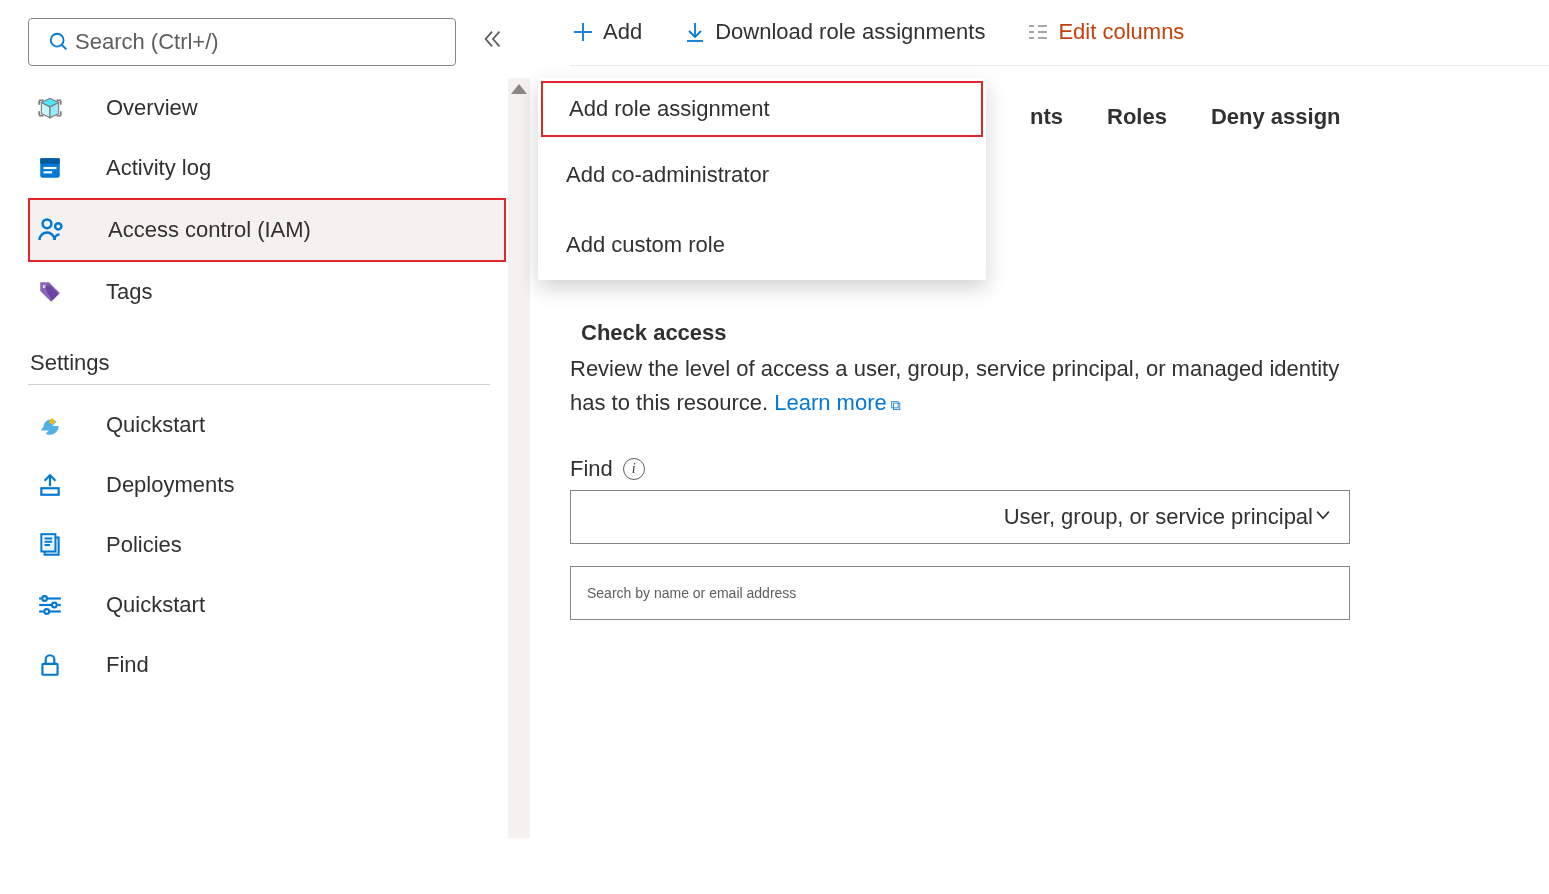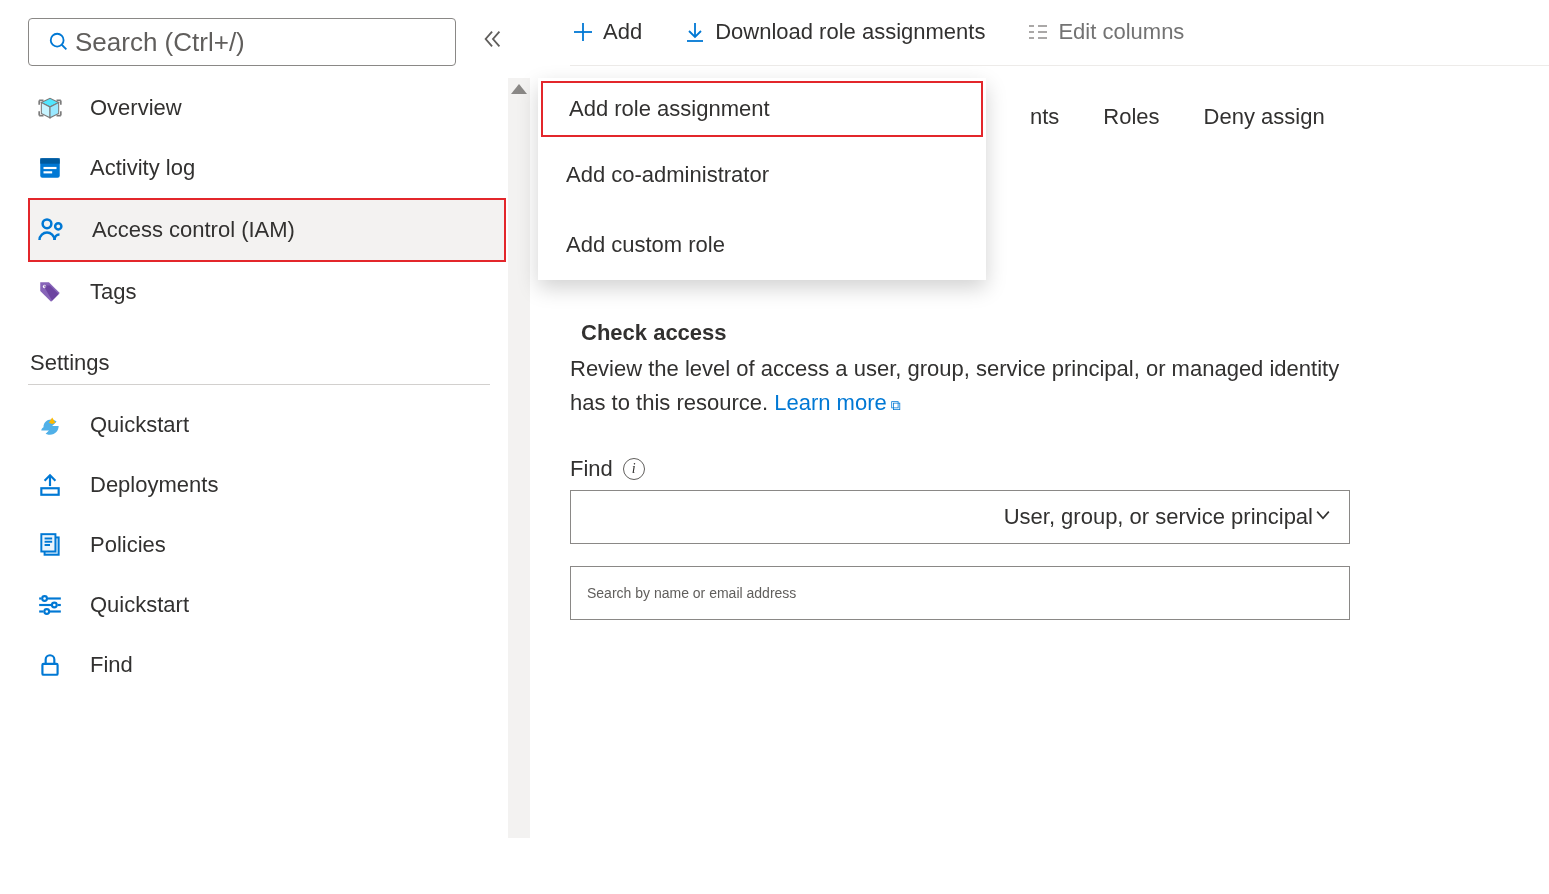--- a/index.html
+++ b/index.html
@@ -25,21 +25,21 @@
       border: 1px solid #8a8886;
       border-radius: 4px;
       height: 48px;
       padding: 0 14px;
       background: #fff;
       max-width: 462px;
     }
     .search-box input {
       border: none;
       outline: none;
-      font-size: 26px;
+      font-size: 22px;
       flex: 1;
       color: #605e5c;
       background: transparent;
     }
     .search-box input::placeholder { color: #605e5c; }
     .collapse-btn { font-size: 22px; color: #605e5c; cursor: pointer; padding: 6px; }
     .nav { position: relative; }
     .nav-scroll-track {
       position: absolute;
       right: 0;
@@ -51,21 +51,21 @@
     .nav-scroll-thumb-up {
       width: 0; height: 0;
       border-left: 8px solid transparent;
       border-right: 8px solid transparent;
       border-bottom: 10px solid #8a8886;
       margin: 6px auto;
     }
     .nav-item {
       display: flex;
       align-items: center;
-      gap: 24px;
+      gap: 40px;
       padding: 14px 15px 14px 6px;
       font-size: 22px;
       cursor: pointer;
       width: 480px;
     }
     .nav-item.selected {
       background: #f3f2f1;
       border: 2px solid #e3262b;
       width: 478px;
     }
@@ -94,21 +94,21 @@
       padding-bottom: 20px;
     }
     .tb-btn {
       display: flex;
       align-items: center;
       gap: 7px;
       font-size: 22px;
       color: #323130;
       cursor: pointer;
     }
-    .tb-btn.disabled { color: #737373; cursor: default; }
+    .tb-btn.disabled { color: #c2410c; cursor: default; }
     .tb-icon { width: 26px; height: 26px; display:flex; align-items:center; justify-content:center; }
 
     .dropdown-menu {
       position: absolute;
       left: 8px;
       top: 78px;
       width: 448px;
       background: #fff;
       box-shadow: 0 8px 20px rgba(0,0,0,0.18);
       z-index: 10;
@@ -127,21 +127,21 @@
     .tabs-row {
       display: flex;
       gap: 44px;
       font-size: 22px;
       margin: 38px 0 10px 0;
       padding-left: 460px;
       color: #323130;
       overflow: hidden;
       white-space: nowrap;
     }
-    .tab-peek { cursor: pointer; }
+    .tab-peek { cursor: pointer; font-weight: bold; }
 
     .content { margin-top: 30px; }
     .desc-line { font-size: 22px; color: #323130; margin-bottom: 16px; }
     .primary-btn {
       background: #0078d4;
       color: #fff;
       border: none;
       padding: 12px 30px;
       font-size: 21px;
       font-weight: 600;

